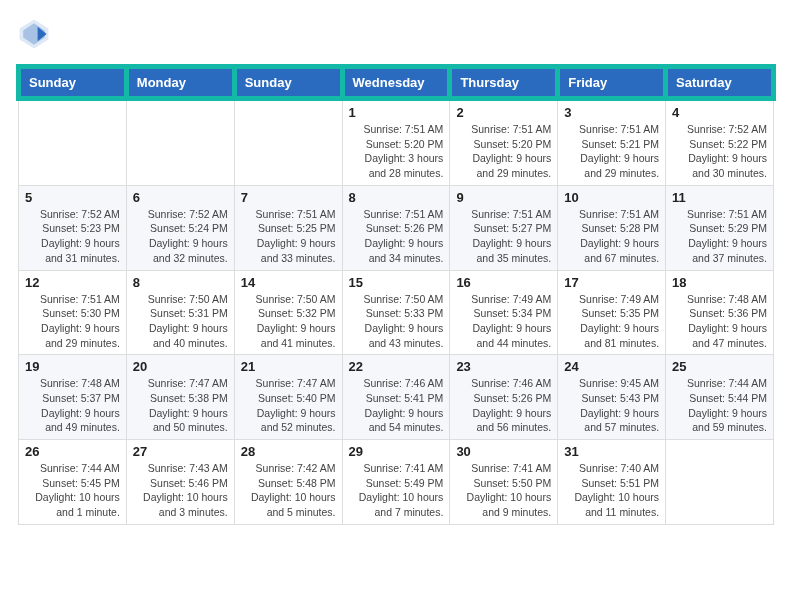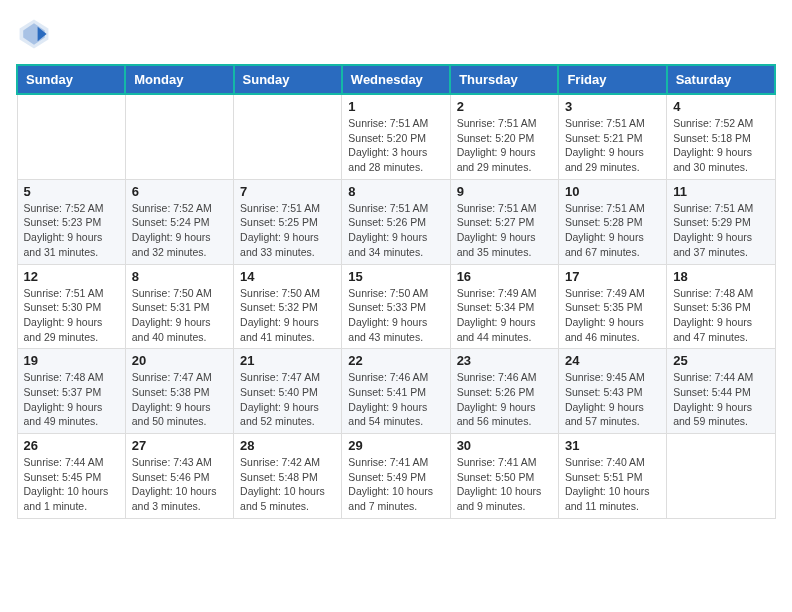--- a/index.html
+++ b/index.html
@@ -57,21 +57,21 @@
       width: 100%;
       border-collapse: collapse;
       border: 1px solid #ccc;
     }
     .calendar th {
       background-color: #2a6bbf;
       color: white;
       text-align: left;
       padding: 6px 8px;
       font-size: 13px;
-      border: 2px solid #14b8a6;
+      border: 5px solid #14b8a6;
     }
     .calendar td {
       vertical-align: top;
       padding: 4px 6px;
       border: 1px solid #ddd;
       width: calc(100% / 7);
       min-height: 80px;
       font-size: 11px;
       color: #333;
       background: #fff;
@@ -82,20 +82,21 @@
     .cell-date {
       font-size: 13px;
       font-weight: bold;
       margin-bottom: 2px;
       color: #222;
     }
     .cell-info {
       font-size: 10.5px;
       line-height: 1.4;
       color: #444;
+      text-align: right;
     }
     .empty-cell {
       background: #fff;
     }
   </style>
 </head>
 <body>
 
 <div class="header">
   <div class="logo">
@@ -139,21 +140,21 @@
         <td>
           <div class="cell-date">2</div>
           <div class="cell-info"><span>Sunrise: 7:51 AM</span><br><span>Sunset: 5:20 PM</span><br><span>Daylight: 9 hours and 29 minutes.</span></div>
         </td>
         <td>
           <div class="cell-date">3</div>
           <div class="cell-info"><span>Sunrise: 7:51 AM</span><br><span>Sunset: 5:21 PM</span><br><span>Daylight: 9 hours and 29 minutes.</span></div>
         </td>
         <td>
           <div class="cell-date">4</div>
-          <div class="cell-info"><span>Sunrise: 7:52 AM</span><br><span>Sunset: 5:18 PM</span><br><span>Daylight: 9 hours and 30 minutes.</span></div>
+          <div class="cell-info"><span>Sunrise: 7:52 AM</span><br><span>Sunset: 5:22 PM</span><br><span>Daylight: 9 hours and 30 minutes.</span></div>
         </td>
       </tr>
       <tr>
         <td>
           <div class="cell-date">5</div>
           <div class="cell-info"><span>Sunrise: 7:52 AM</span><br><span>Sunset: 5:23 PM</span><br><span>Daylight: 9 hours and 31 minutes.</span></div>
         </td>
         <td>
           <div class="cell-date">6</div>
           <div class="cell-info"><span>Sunrise: 7:52 AM</span><br><span>Sunset: 5:24 PM</span><br><span>Daylight: 9 hours and 32 minutes.</span></div>
@@ -195,21 +196,21 @@
         <td>
           <div class="cell-date">15</div>
           <div class="cell-info"><span>Sunrise: 7:50 AM</span><br><span>Sunset: 5:33 PM</span><br><span>Daylight: 9 hours and 43 minutes.</span></div>
         </td>
         <td>
           <div class="cell-date">16</div>
           <div class="cell-info"><span>Sunrise: 7:49 AM</span><br><span>Sunset: 5:34 PM</span><br><span>Daylight: 9 hours and 44 minutes.</span></div>
         </td>
         <td>
           <div class="cell-date">17</div>
-          <div class="cell-info"><span>Sunrise: 7:49 AM</span><br><span>Sunset: 5:35 PM</span><br><span>Daylight: 9 hours and 46 minutes.</span></div>
+          <div class="cell-info"><span>Sunrise: 7:49 AM</span><br><span>Sunset: 5:35 PM</span><br><span>Daylight: 9 hours and 81 minutes.</span></div>
         </td>
         <td>
           <div class="cell-date">18</div>
           <div class="cell-info"><span>Sunrise: 7:48 AM</span><br><span>Sunset: 5:36 PM</span><br><span>Daylight: 9 hours and 47 minutes.</span></div>
         </td>
       </tr>
       <tr>
         <td>
           <div class="cell-date">19</div>
           <div class="cell-info"><span>Sunrise: 7:48 AM</span><br><span>Sunset: 5:37 PM</span><br><span>Daylight: 9 hours and 49 minutes.</span></div>

